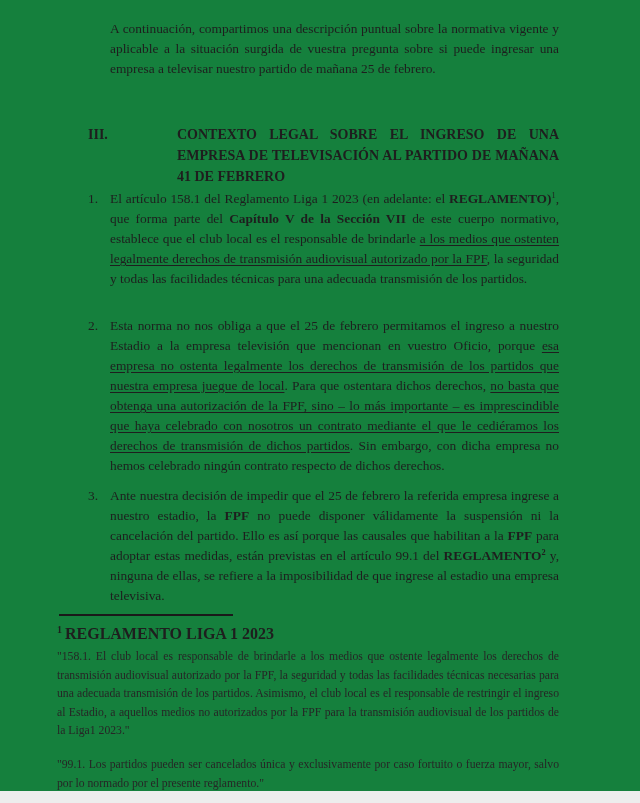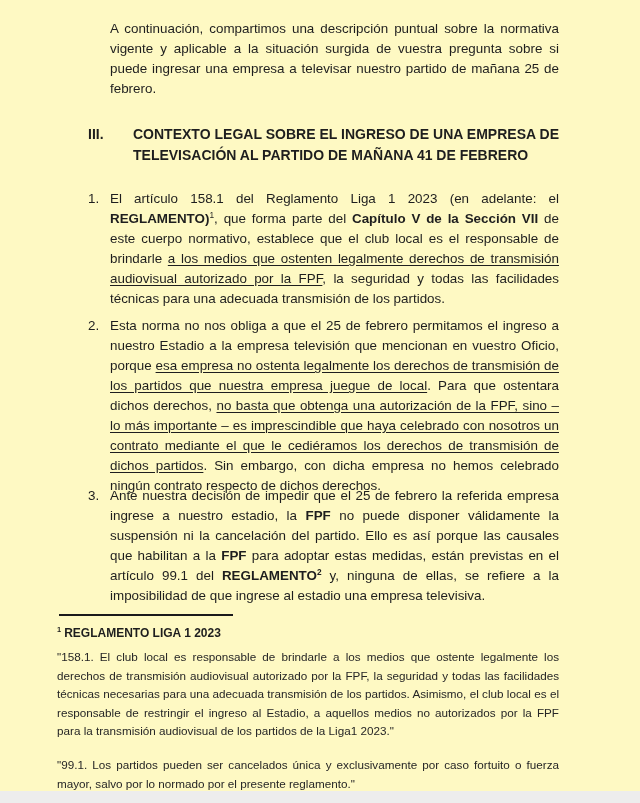--- a/index.html
+++ b/index.html
@@ -4,23 +4,23 @@
 <style>
   html, body {
     margin: 0;
     padding: 0;
     background: #ffffff;
   }
   .page {
     position: relative;
     width: 640px;
     height: 803px;
-    background: #fef9c3;
+    background: #15803d;
     overflow: hidden;
-    font-family: Liberation Sans, sans-serif;
+    font-family: Liberation Serif, serif;
     color: #1e1e1e;
     -webkit-font-smoothing: antialiased;
   }
   .intro {
     position: absolute;
     left: 110px;
     top: 19px;
     width: 449px;
     margin: 0;
     font-size: 13.4px;
@@ -29,20 +29,21 @@
   }
   .heading {
     position: absolute;
     left: 88px;
     top: 124px;
     width: 471px;
     display: flex;
     font-weight: bold;
     font-size: 14px;
     line-height: 21px;
+    gap: 44px;
   }
   .h-num {
     width: 45px;
     flex-shrink: 0;
   }
   .h-text {
     width: 426px;
     text-align: justify;
   }
   .item {
@@ -77,21 +78,21 @@
     top: 614px;
     width: 174px;
     height: 2px;
     background: #1a1a1a;
   }
   .fn-head {
     position: absolute;
     left: 57px;
     width: 502px;
     font-weight: bold;
-    font-size: 12px;
+    font-size: 16px;
     line-height: 15px;
   }
   .fn-head sup { font-weight: bold; margin-right: 3px; }
   .fn1h { top: 626px; }
   .fn2h { top: 734px; }
   .fn-body {
     position: absolute;
     left: 57px;
     width: 502px;
     margin: 0;

